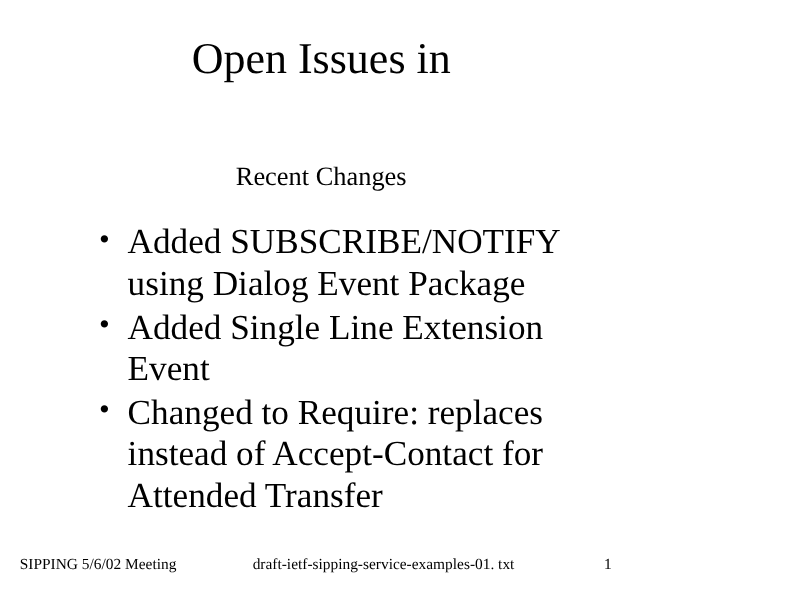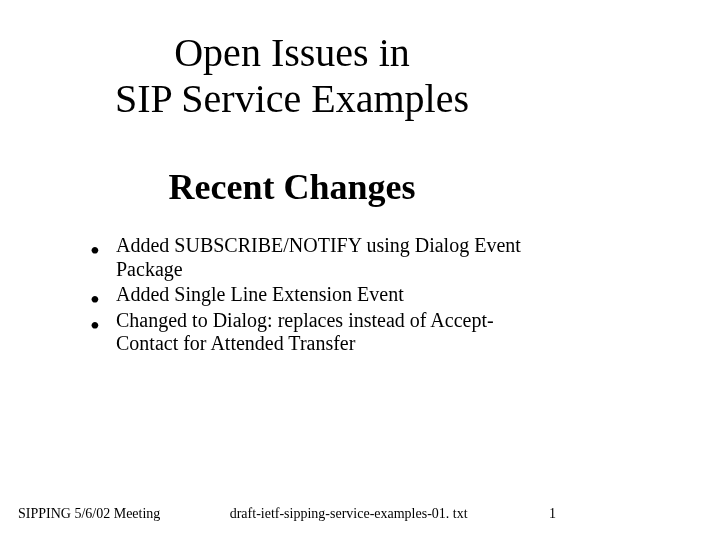--- a/index.html
+++ b/index.html
@@ -11,32 +11,32 @@
     padding: 28px 60px 0 60px;
   }
   .title {
     font-size: 40px;
     line-height: 1.15;
     text-align: center;
     font-weight: 400;
     margin-top: 2px;
   }
   .subtitle {
-    font-size: 36px;
+    font-size: 24px;
     text-align: center;
-    font-weight: 700;
-    margin-top: 44px;
+    font-weight: 400;
+    margin-top: 72px;
   }
   .bullets {
     margin-top: 26px;
     padding-left: 30px;
     list-style: none;
   }
   .bullets > li {
-    font-size: 20px;
+    font-size: 32px;
     line-height: 1.18;
     margin-bottom: 2px;
     position: relative;
     padding-left: 26px;
   }
   .bullets > li::before {
     content: "•";
     position: absolute;
     left: 0;
     top: 0;
@@ -57,29 +57,28 @@
   .footer .center { flex: 1 1 auto; text-align: center; padding-left: 5px; }
   .footer .right { flex: 0 0 auto; text-align: right; min-width: 24px; }
 </style>
 </head>
 <body>
 
 <div class="slide">
 
   <h1 class="title">
     <span>Open Issues in</span><br>
-    <span>SIP Service Examples</span>
   </h1>
 
   <h2 class="subtitle">Recent Changes</h2>
 
   <ul class="bullets">
     <li><span>Added SUBSCRIBE/NOTIFY  using Dialog Event Package</span></li>
     <li><span>Added Single Line Extension Event</span></li>
-    <li><span>Changed to Dialog: replaces instead of Accept-Contact for Attended Transfer</span></li>
+    <li><span>Changed to Require: replaces instead of Accept-Contact for Attended Transfer</span></li>
   </ul>
 
   <div class="footer">
     <span class="left">SIPPING 5/6/02 Meeting</span>
     <span class="center">draft-ietf-sipping-service-examples-01. txt</span>
     <span class="right">1</span>
   </div>
 
 </div>
 

